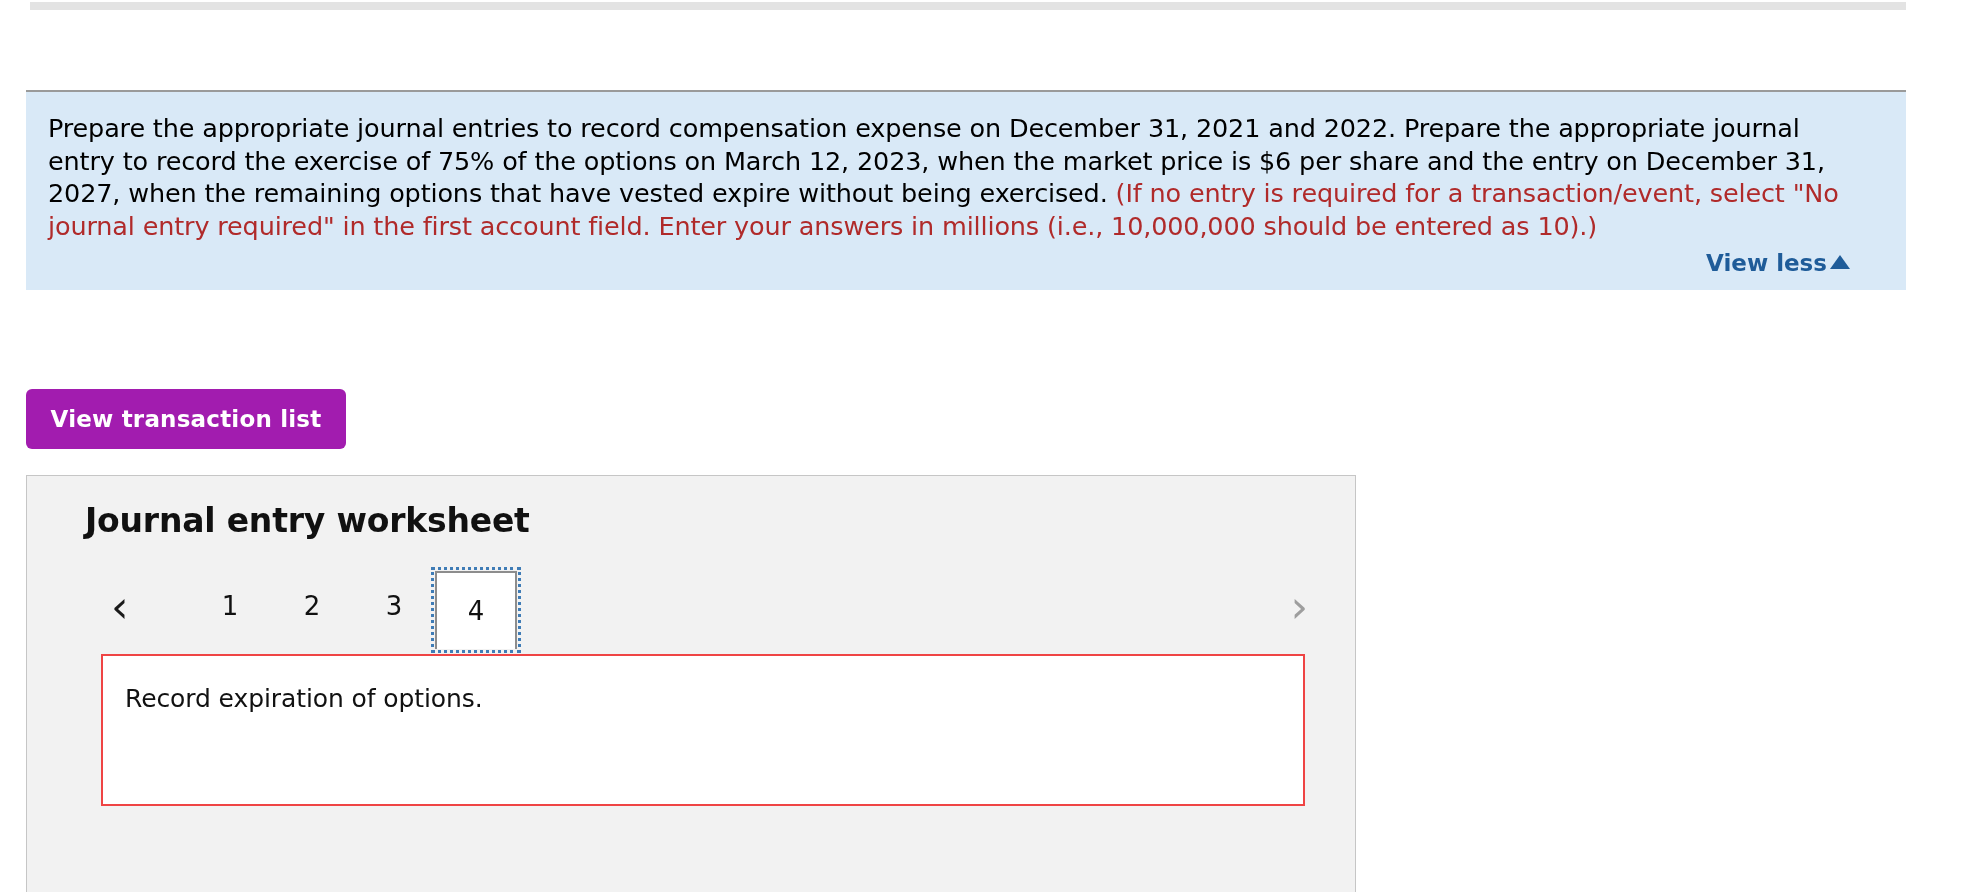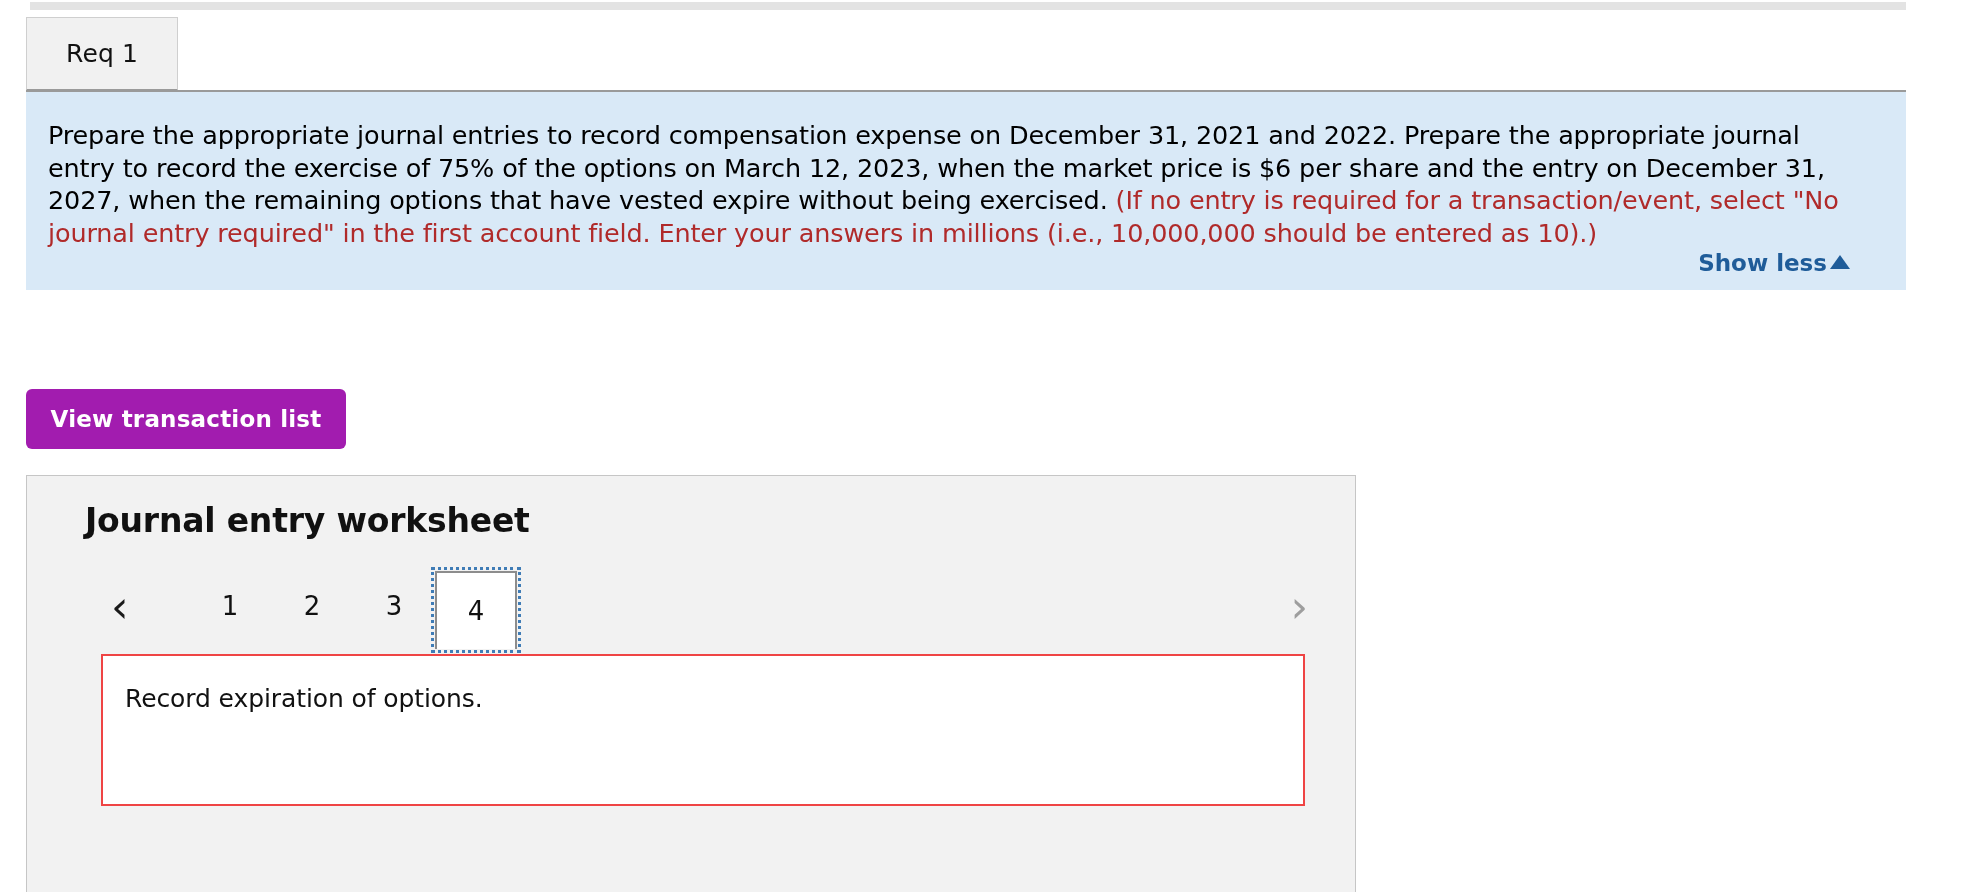--- a/index.html
+++ b/index.html
@@ -84,21 +84,20 @@
   }
   .instruction-text {
     position: absolute;
     left: 22px;
     top: 20px;
     width: 1800px;
     font-size: 25.5px;
     line-height: 32.5px;
     color: #000000;
     letter-spacing: -0.15px;
-    margin-top: 7px;
   }
   .instruction-text .hint {
     color: #b02a2a;
   }
   .show-less {
     position: absolute;
     right: 56px;
     bottom: 14px;
     font-size: 23px;
     font-weight: bold;
@@ -243,32 +242,29 @@
     color: #a32126;
     letter-spacing: -0.1px;
   }
 </style>
 </head>
 <body>
 
 <div class="top-strip"></div>
 
 <div class="tab-bar">
-  <div class="tab inactive">
-    <span>Req 1</span>
-  </div>
 </div>
 <div class="tab-bar-underline"></div>
 
 <div class="instruction-banner">
   <div class="instruction-text">
     <span>Prepare the appropriate journal entries to record compensation expense on December 31, 2021 and 2022. Prepare the appropriate journal entry to record the exercise of 75% of the options on March 12, 2023, when the market price is $6 per share and the entry on December 31, 2027, when the remaining options that have vested expire without being exercised. </span><span class="hint">(If no entry is required for a transaction/event, select "No journal entry required" in the first account field. Enter your answers in millions (i.e., 10,000,000 should be entered as 10).)</span>
   </div>
   <div class="show-less">
-    <span>Show less</span>
+    <span>View less</span>
     <span class="caret-up"></span>
   </div>
 </div>
 
 <button class="view-txn-btn">View transaction list</button>
 
 <div class="worksheet-panel">
 
   <div class="worksheet-title">Journal entry worksheet</div>
 

